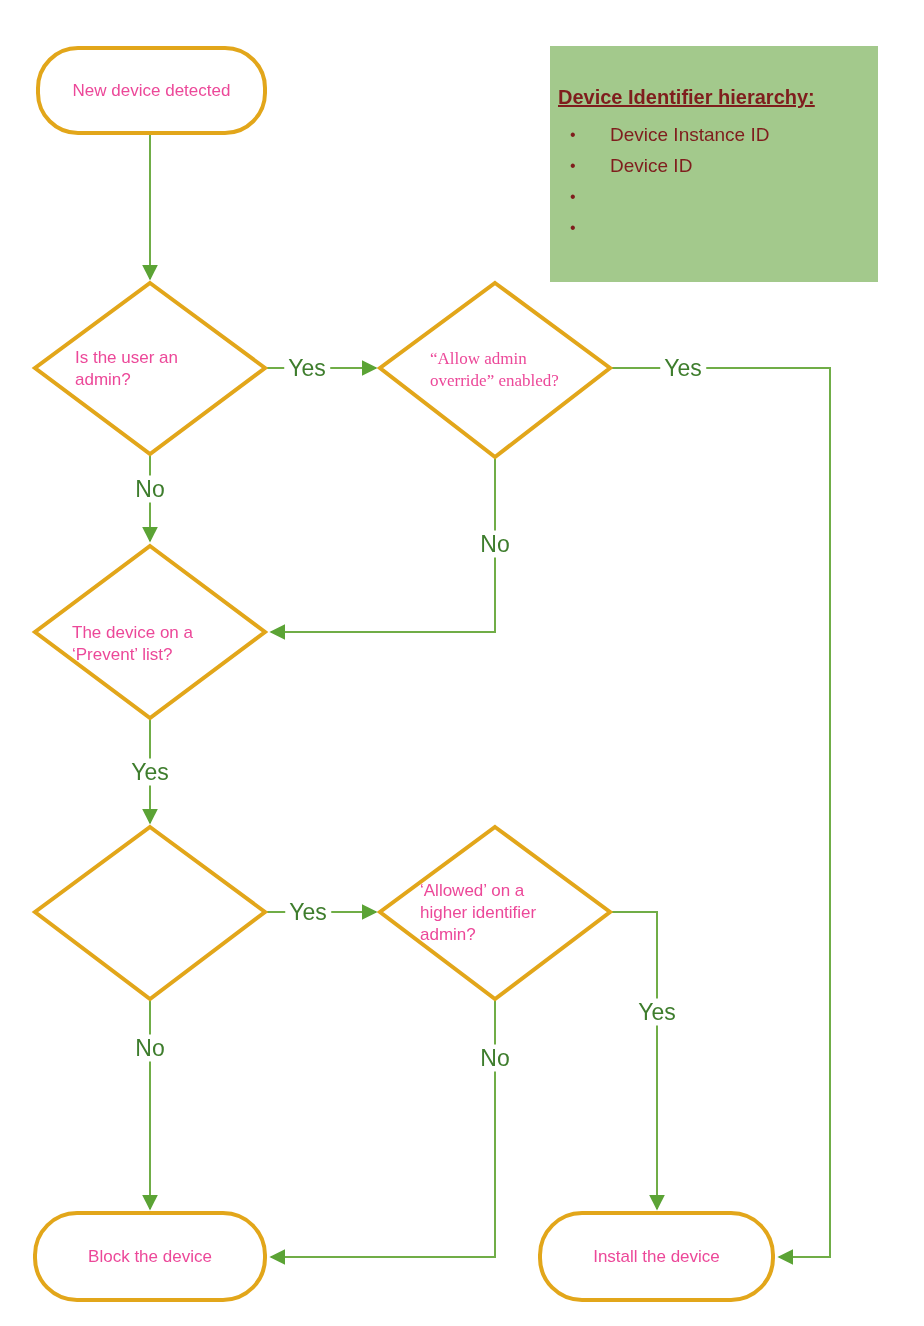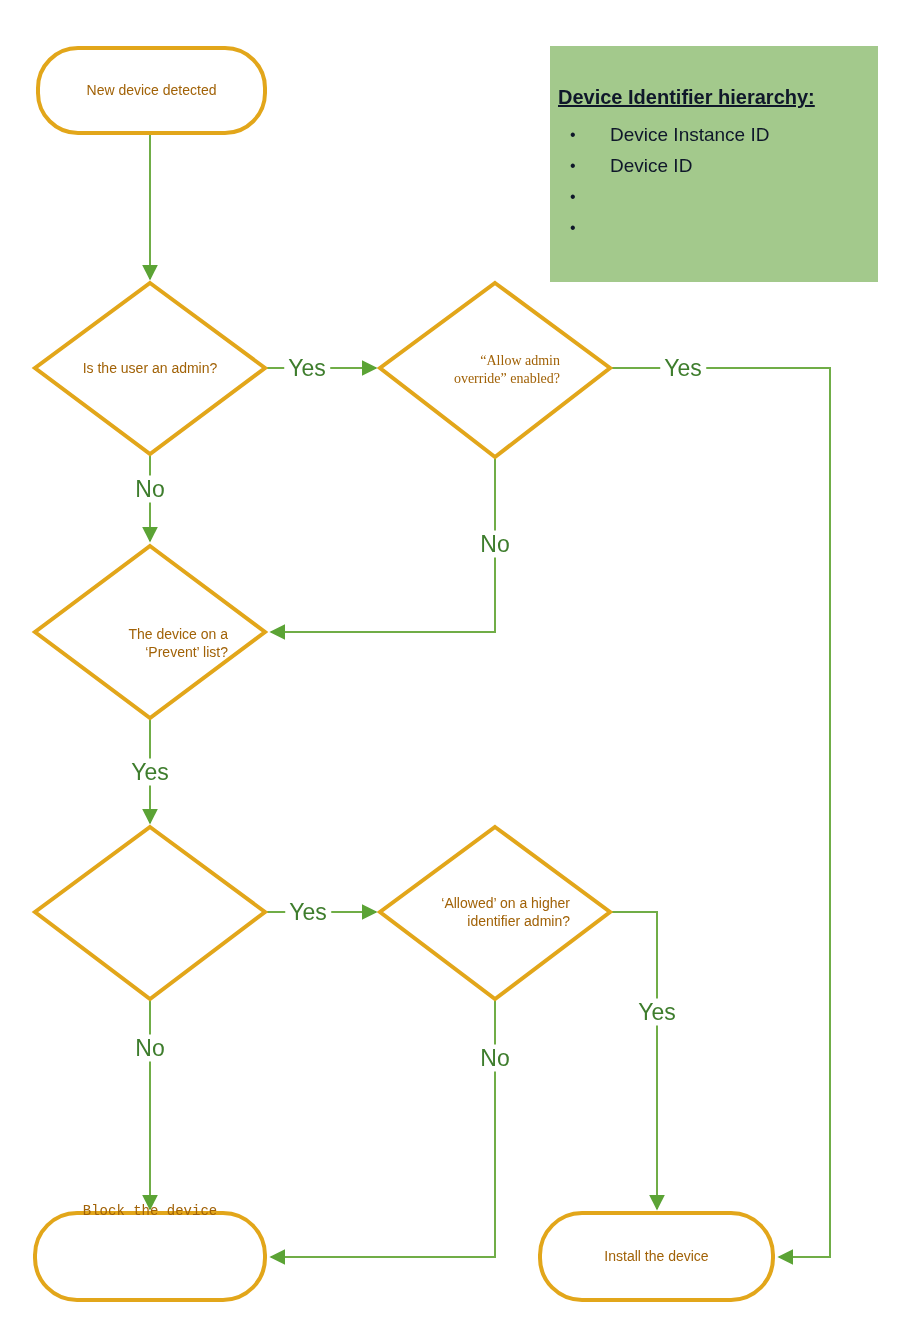--- a/index.html
+++ b/index.html
@@ -7,38 +7,38 @@
     position:relative;
     width:924px;height:1326px;
     background:#ffffff;
     font-family:"Liberation Sans", sans-serif;
     overflow:hidden;
   }
   .canvas svg{position:absolute;left:0;top:0;}
   .node-label{
     position:absolute;
     display:flex;align-items:center;justify-content:center;
-    text-align:right;
-    color:#a16207;
-    font-size:14px;line-height:1.28;
+    text-align:left;
+    color:#ec4899;
+    font-size:17px;line-height:1.28;
   }
   .edge-label{
     position:absolute;
     transform:translate(-50%,-50%);
     background:#ffffff;
     color:#3e7d2d;
     font-size:23px;
     padding:0 4px;
     white-space:nowrap;
   }
   .info-box{
     position:absolute;
     left:550px;top:46px;width:328px;height:236px;
     background:#a3c98c;
-    color:#0f172a;
+    color:#7f1d1d;
     box-sizing:border-box;
     padding:40px 10px 0 8px;
   }
   .info-title{
     font-size:20px;font-weight:bold;
     text-decoration:underline;
     margin:0 0 10px 0;
   }
   .info-list{list-style:none;margin:0;padding:0;}
   .info-list li{
@@ -88,21 +88,21 @@
       <rect x="35" y="1213" width="230" height="87" rx="42" ry="42"></rect>
       <rect x="540" y="1213" width="233" height="87" rx="42" ry="42"></rect>
     </g>
   </svg>
 
   <div class="node-label" style="left:38px;top:48px;width:227px;height:85px;">New device detected</div>
   <div class="node-label" style="left:75px;top:283px;width:150px;height:171px;">Is the user an admin?</div>
   <div class="node-label" style="left:430px;top:283px;width:130px;height:174px;font-family:Liberation Serif, serif;">“Allow admin override” enabled?</div>
   <div class="node-label" style="left:72px;top:558px;width:156px;height:172px;">The device on a ‘Prevent’ list?</div>
   <div class="node-label" style="left:420px;top:827px;width:150px;height:172px;">‘Allowed’ on a higher identifier admin?</div>
-  <div class="node-label" style="left:35px;top:1168px;width:230px;height:87px;font-family:Liberation Mono, monospace;">Block the device</div>
+  <div class="node-label" style="left:35px;top:1213px;width:230px;height:87px;">Block the device</div>
   <div class="node-label" style="left:540px;top:1213px;width:233px;height:87px;">Install the device</div>
 
   <div class="edge-label" style="left:307px;top:368px;">Yes</div>
   <div class="edge-label" style="left:683px;top:368px;">Yes</div>
   <div class="edge-label" style="left:150px;top:489px;">No</div>
   <div class="edge-label" style="left:495px;top:544px;">No</div>
   <div class="edge-label" style="left:150px;top:772px;">Yes</div>
   <div class="edge-label" style="left:308px;top:912px;">Yes</div>
   <div class="edge-label" style="left:150px;top:1048px;">No</div>
   <div class="edge-label" style="left:495px;top:1058px;">No</div>

